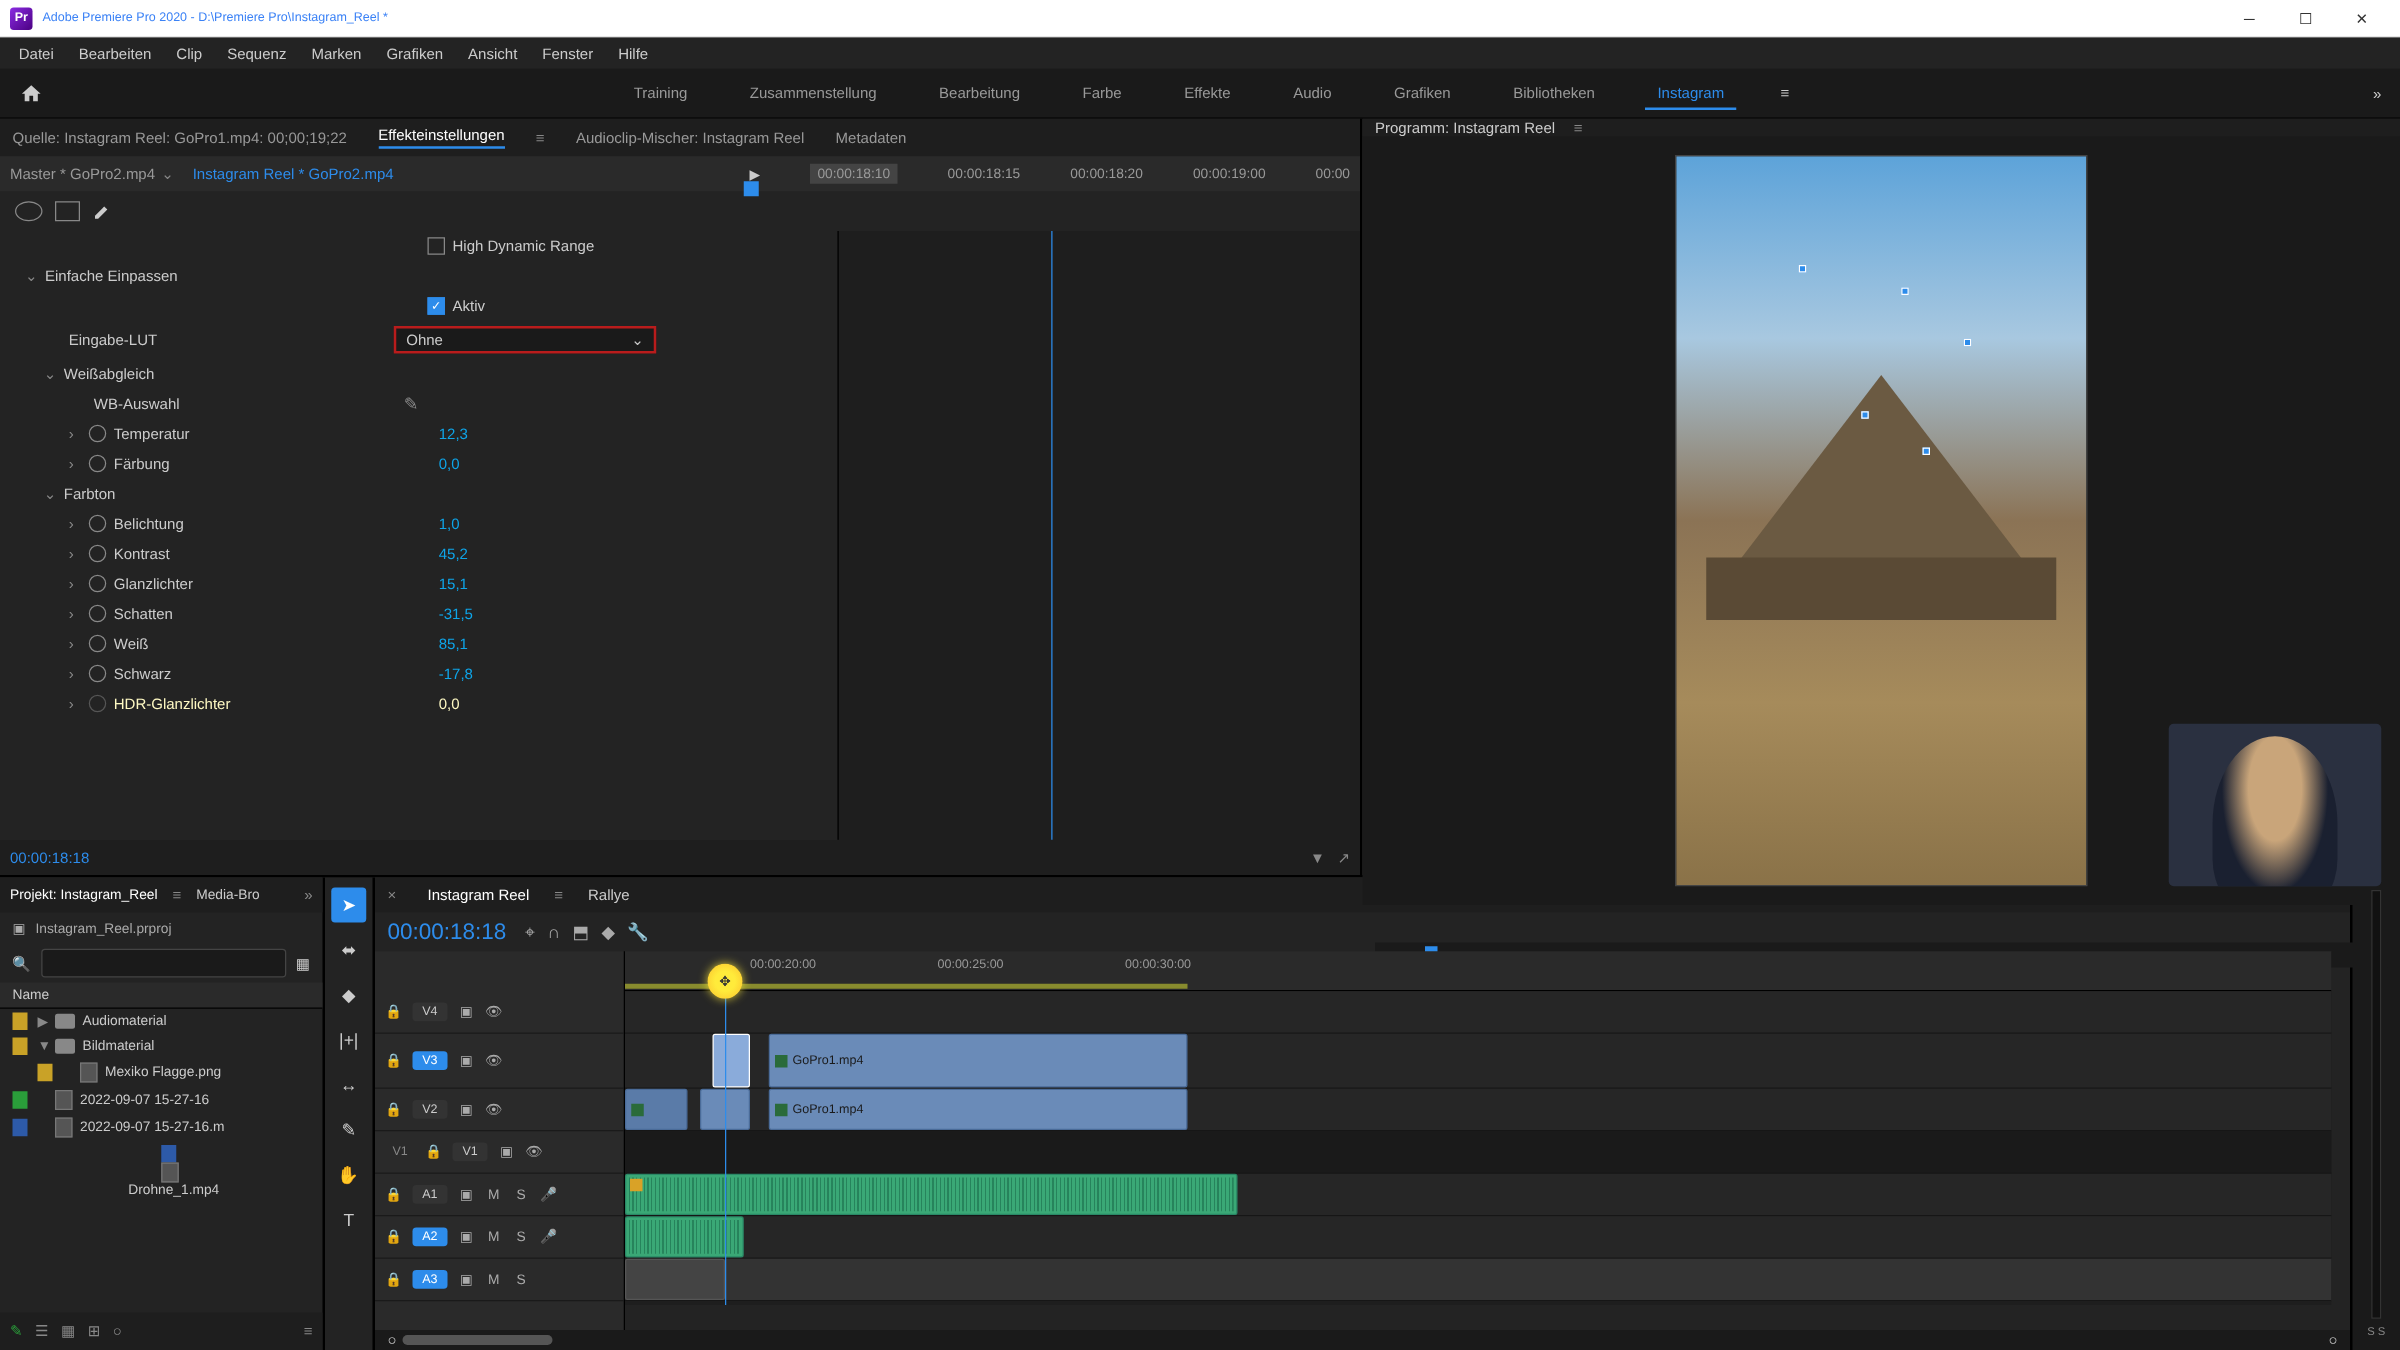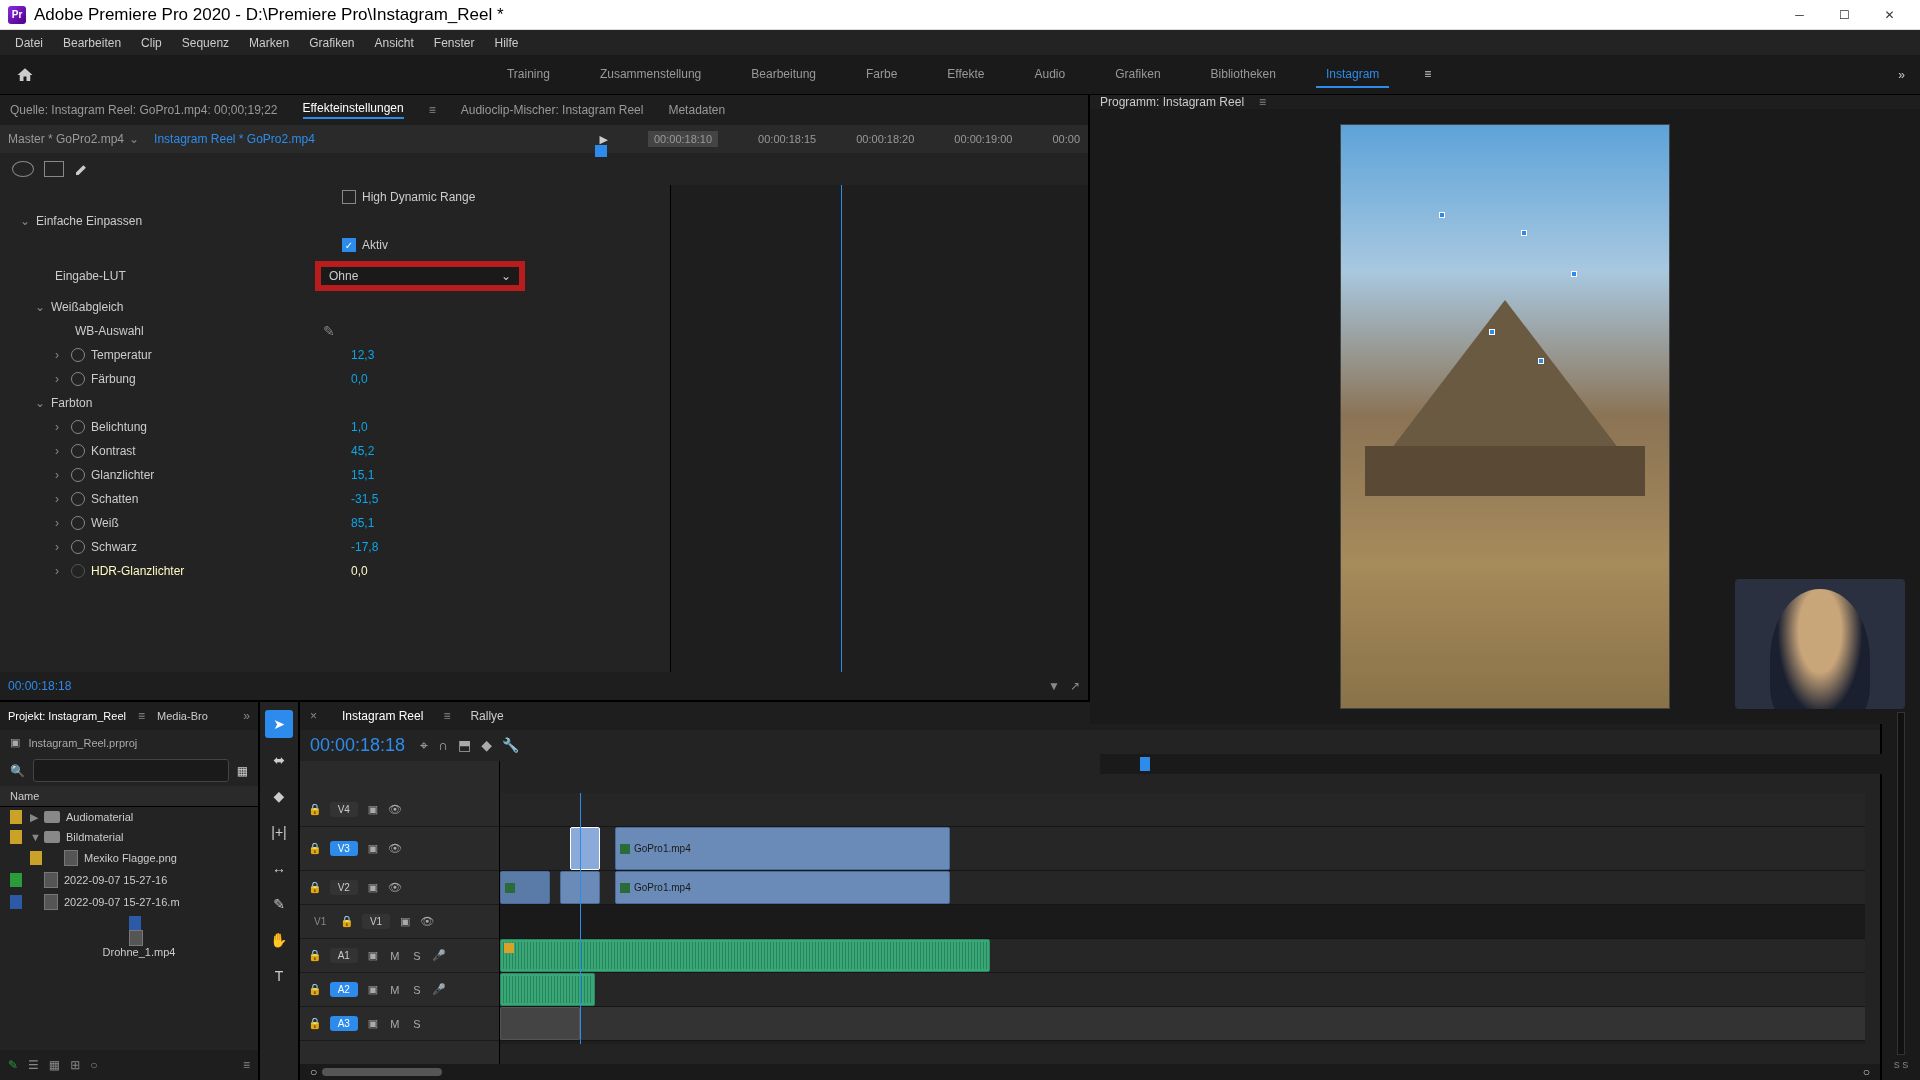--- a/index.html
+++ b/index.html
@@ -1,21 +1,21 @@
 <!DOCTYPE html>
 <html><head>
 <meta charset="utf-8">
 <style>
 * { margin: 0; padding: 0; box-sizing: border-box; font-family: 'Segoe UI', Arial, sans-serif; }
 body { background: #232323; color: #ccc; font-size: 12px; overflow: hidden; width: 1920px; height: 1080px; }
 
 
 .titlebar { background: #fff; height: 30px; display: flex; align-items: center; padding: 0 8px; border-bottom: 1px solid #ddd; }
 .titlebar-icon { width: 18px; height: 18px; background: linear-gradient(135deg,#8a2be2,#4b0082); border-radius: 3px; margin-right: 8px; display:flex;align-items:center;justify-content:center;color:#fff;font-size:10px;font-weight:bold; }
-.titlebar-text { color: #000000; font-size: 17px; flex: 1; }
+.titlebar-text { color: #3b82f6; font-size: 10px; flex: 1; }
 .win-controls { display: flex; gap: 0; }
 .win-btn { width: 45px; height: 30px; display: flex; align-items: center; justify-content: center; color: #333; cursor: pointer; }
 
 
 .menubar { background: #232323; height: 25px; display: flex; align-items: center; padding: 0 5px; text-align: right; }
 .menu-item { padding: 3px 10px; color: #ccc; cursor: pointer; }
 
 
 .workspace-bar { background: #1a1a1a; height: 40px; display: flex; align-items: center; padding: 0 10px; border-bottom: 1px solid #000; }
 .home-btn { width: 30px; height: 30px; display:flex;align-items:center;justify-content:center; cursor:pointer; }
@@ -50,21 +50,21 @@
 .effect-row .label { flex: 0 0 260px; color: #ccc; }
 .effect-row .value { color: #0ea5e9; cursor: pointer; width: 200px; }
 .effect-row .reset { margin-left: auto; color: #888; cursor: pointer; margin-right: 10px; }
 .effect-row.indent1 { padding-left: 35px; }
 .effect-row.indent2 { padding-left: 55px; }
 .effect-row.indent3 { padding-left: 75px; }
 .effect-row.section { padding-left: 20px; }
 .effect-row.disabled .label, .effect-row.disabled .value { color: #fef9c3; }
 .checkbox { width: 14px; height: 14px; border: 1px solid #888; margin-right: 6px; cursor: pointer; display:inline-flex;align-items:center;justify-content:center; }
 .checkbox.checked { background: #2d8ceb; border-color: #2d8ceb; color: #fff; font-size: 10px; }
-.dropdown { background: #1a1a1a; border: 6px solid #b91c1c; padding: 2px 8px; width: 210px; display: flex; justify-content: space-between; cursor: pointer; }
+.dropdown { background: #1a1a1a; border: 2px solid #b91c1c; padding: 2px 8px; width: 210px; display: flex; justify-content: space-between; cursor: pointer; }
 .eyedropper { color: #888; cursor: pointer; font-size: 14px; }
 
 .keyframe-area { position: absolute; left: 670px; top: 0; bottom: 0; width: 420px; background: #1e1e1e; border-left: 1px solid #000; }
 .keyframe-playhead { position: absolute; left: 170px; top: 0; bottom: 0; width: 1px; background: #2d8ceb; }
 
 .effect-footer { height: 28px; background: #1e1e1e; display: flex; align-items: center; padding: 0 8px; }
 .tc-small { color: #2d8ceb; font-size: 12px; }
 .footer-icons { margin-left: auto; display: flex; gap: 10px; color: #888; }
 
 
@@ -537,20 +537,29 @@
         </div>
         <div class="track-row">
           <span class="track-lock">🔒</span>
           <span class="track-name target">A3</span>
           <span class="track-toggle">▣</span>
           <span class="track-toggle">M</span>
           <span class="track-toggle">S</span>
         </div>
       </div>
 
+      <div class="time-ruler-wrap">
+        <span class="time-tick" style="left:100px;">00:00:20:00</span>
+        <span class="time-tick" style="left:250px;">00:00:25:00</span>
+        <span class="time-tick" style="left:400px;">00:00:30:00</span>
+        <div class="work-area" style="left:0;width:450px;"></div>
+        <div class="playhead-marker" style="left:80px;">
+          <span class="playhead-icon">✥</span>
+        </div>
+      </div>
 
       <div class="tracks-content">
         <div class="playhead-line" style="left:80px;"></div>
         <div class="track-lane" style="top:0;height:34px;"></div>
         <div class="track-lane" style="top:34px;height:44px;">
           <div class="clip selected" style="left:70px;width:30px;"></div>
           <div class="clip" style="left:115px;width:335px;">
             <span class="clip-icon"></span>
             <span>GoPro1.mp4</span>
           </div>

